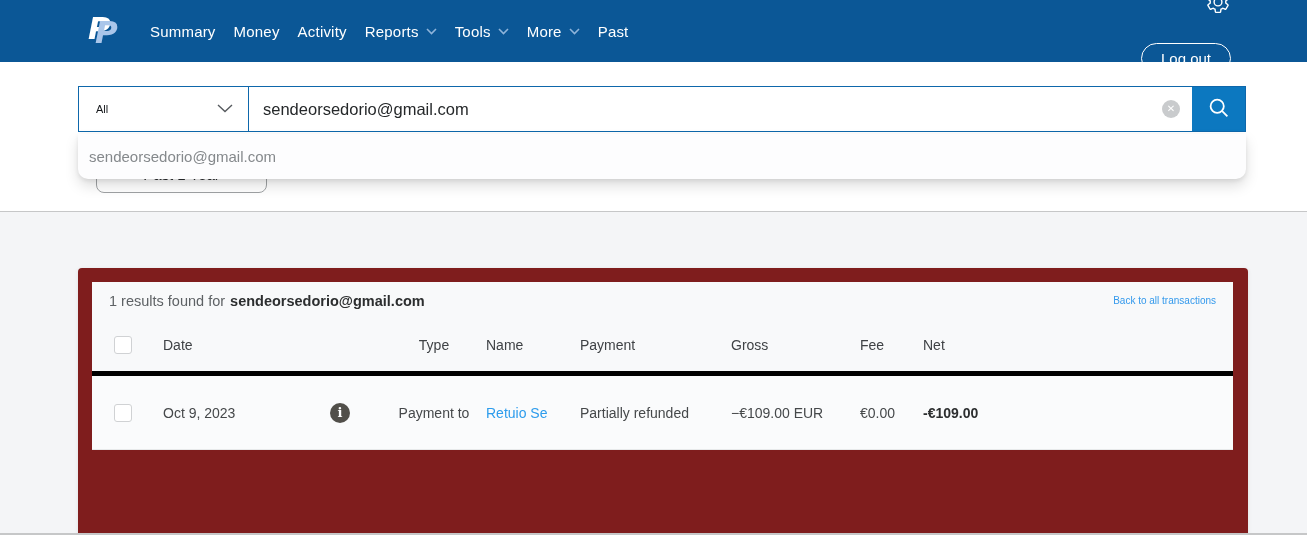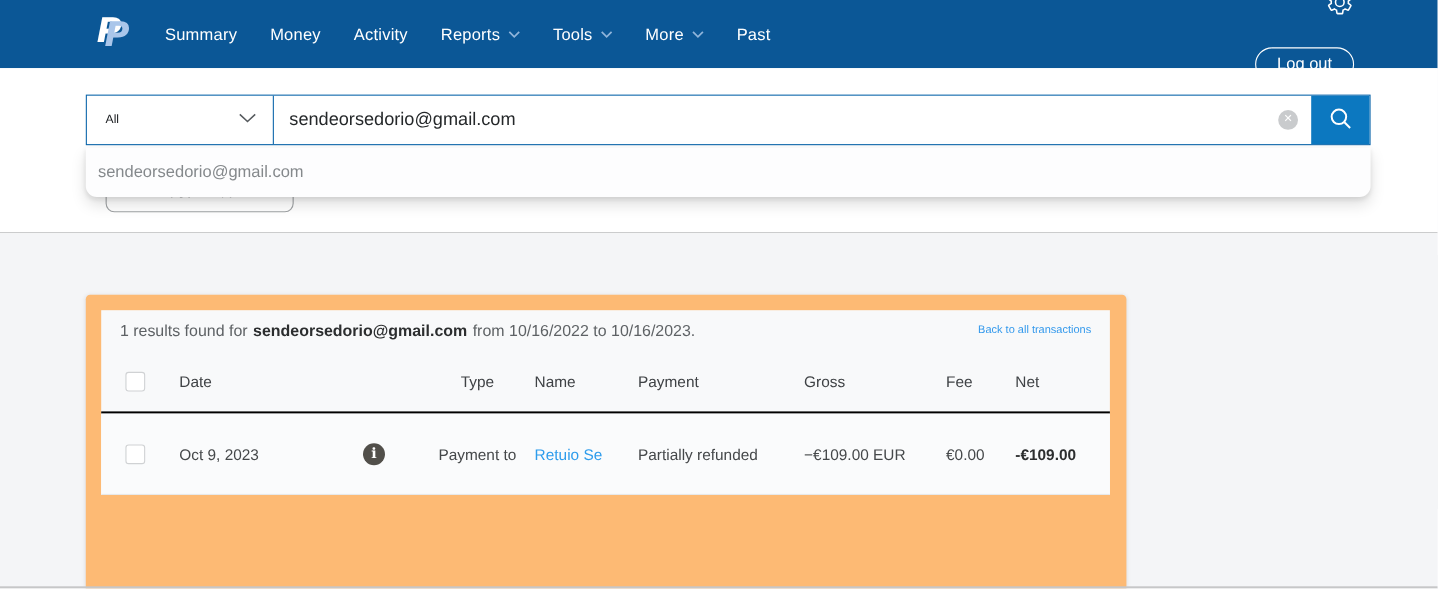--- a/index.html
+++ b/index.html
@@ -20,21 +20,21 @@
     position:absolute; top:0; left:0; width:1307px; height:62px;
     background:#0b5796; display:flex; align-items:center; padding:0 76px 0 88px;
   }
   .pp-logo { position:relative; width:36px; height:42px; margin-right:26px; }
   .pp-logo .p-back, .pp-logo .p-front {
     position:absolute; font-style:italic; font-weight:bold; font-size:31px; line-height:1;
     font-family:"DejaVu Sans", sans-serif;
   }
   .pp-logo .p-back  { left:0;  top:3px; color:#ffffff; z-index:1; }
   .pp-logo .p-front { left:7px; top:7px; color:#aac6ea; z-index:2; }
-  .nav-items { display:flex; align-items:center; gap:30px; list-style:none; }
+  .nav-items { display:flex; align-items:center; gap:18px; list-style:none; }
   .nav-item {
     color:#ffffff; font-size:15px; font-weight:500; letter-spacing:.2px;
     display:flex; align-items:center; gap:7px; cursor:pointer; white-space:nowrap;
   }
   .nav-chevron svg { display:block; }
   .nav-right { margin-left:auto; display:flex; align-items:flex-end; gap:28px;flex-direction:column; }
   .gear-btn { width:26px; height:26px; cursor:pointer; }
   .logout-btn {
     border:1.5px solid #ffffff; border-radius:18px; background:transparent;
     color:#ffffff; font-size:15px; font-weight:500; padding:6px 19px; cursor:pointer;
@@ -83,41 +83,41 @@
     font-size:15px; color:#2c2e30; font-weight:500; cursor:pointer;
     font-family:"Liberation Sans", sans-serif;
   }
 
   
   .main {
     position:absolute; top:212px; left:0; width:1307px; height:323px;
     background:#f4f5f7;
   }
   .card {
-    position:absolute; left:78px; top:56px; width:946px; height:267px;
-    background:#fdba74; border-radius:4px 4px 0 0;
+    position:absolute; left:78px; top:56px; width:1170px; height:267px;
+    background:#7f1d1d; border-radius:4px 4px 0 0;
     box-shadow:0 1px 4px rgba(0,0,0,.09);
   }
   .table-wrap {
     margin:14px 15px 0 14px; background:#f8f9fa;
   }
   .results-bar {
     height:37px; display:flex; align-items:center; justify-content:space-between;
     padding:0 17px;
   }
   .results-summary { font-size:14.5px; color:#5e6265; display:flex; gap:5px; align-items:baseline; }
   .results-summary .q { font-weight:bold; color:#2c2e2f; }
   .back-link { font-size:10px; color:#3399ec; text-decoration:none; cursor:pointer; }
 
   .grid-row {
     display:grid;
     grid-template-columns:56px 172px 40px 126px 94px 151px 129px 63px 90px 1fr;
     align-items:center;
   }
-  .thead { height:57px; border-bottom:2px solid #000000; }
+  .thead { height:57px; border-bottom:5px solid #000000; }
   .th { font-size:14px; color:#3f4245; }
   .trow { height:74px; border-bottom:1px solid #e7e9ea; background:#fafbfc; }
   .td { font-size:14px; color:#45484a; }
   .pl15 { padding-left:15px; } .pl22 { padding-left:22px;text-align:center; }
   .cb-cell { padding-left:22px; }
   .checkbox {
     width:18px; height:18px; background:#ffffff; border:1px solid #d0d2d4;
     border-radius:3px; cursor:pointer; display:block;
   }
   .icon-cell { display:flex; justify-content:center; }
@@ -218,21 +218,20 @@
 </div>
 
 <div class="main">
   <div class="card">
     <div class="table-wrap">
 
       <div class="results-bar">
         <div class="results-summary">
           <span>1 results found for</span>
           <span class="q">sendeorsedorio@gmail.com</span>
-          <span>from 10/16/2022 to 10/16/2023.</span>
         </div>
         <a class="back-link">Back to all transactions</a>
       </div>
 
       <div class="grid-row thead">
         <div class="cb-cell">
             <span class="checkbox"></span>
           </div>
         <div class="th pl15">Date</div>
         <div></div>

